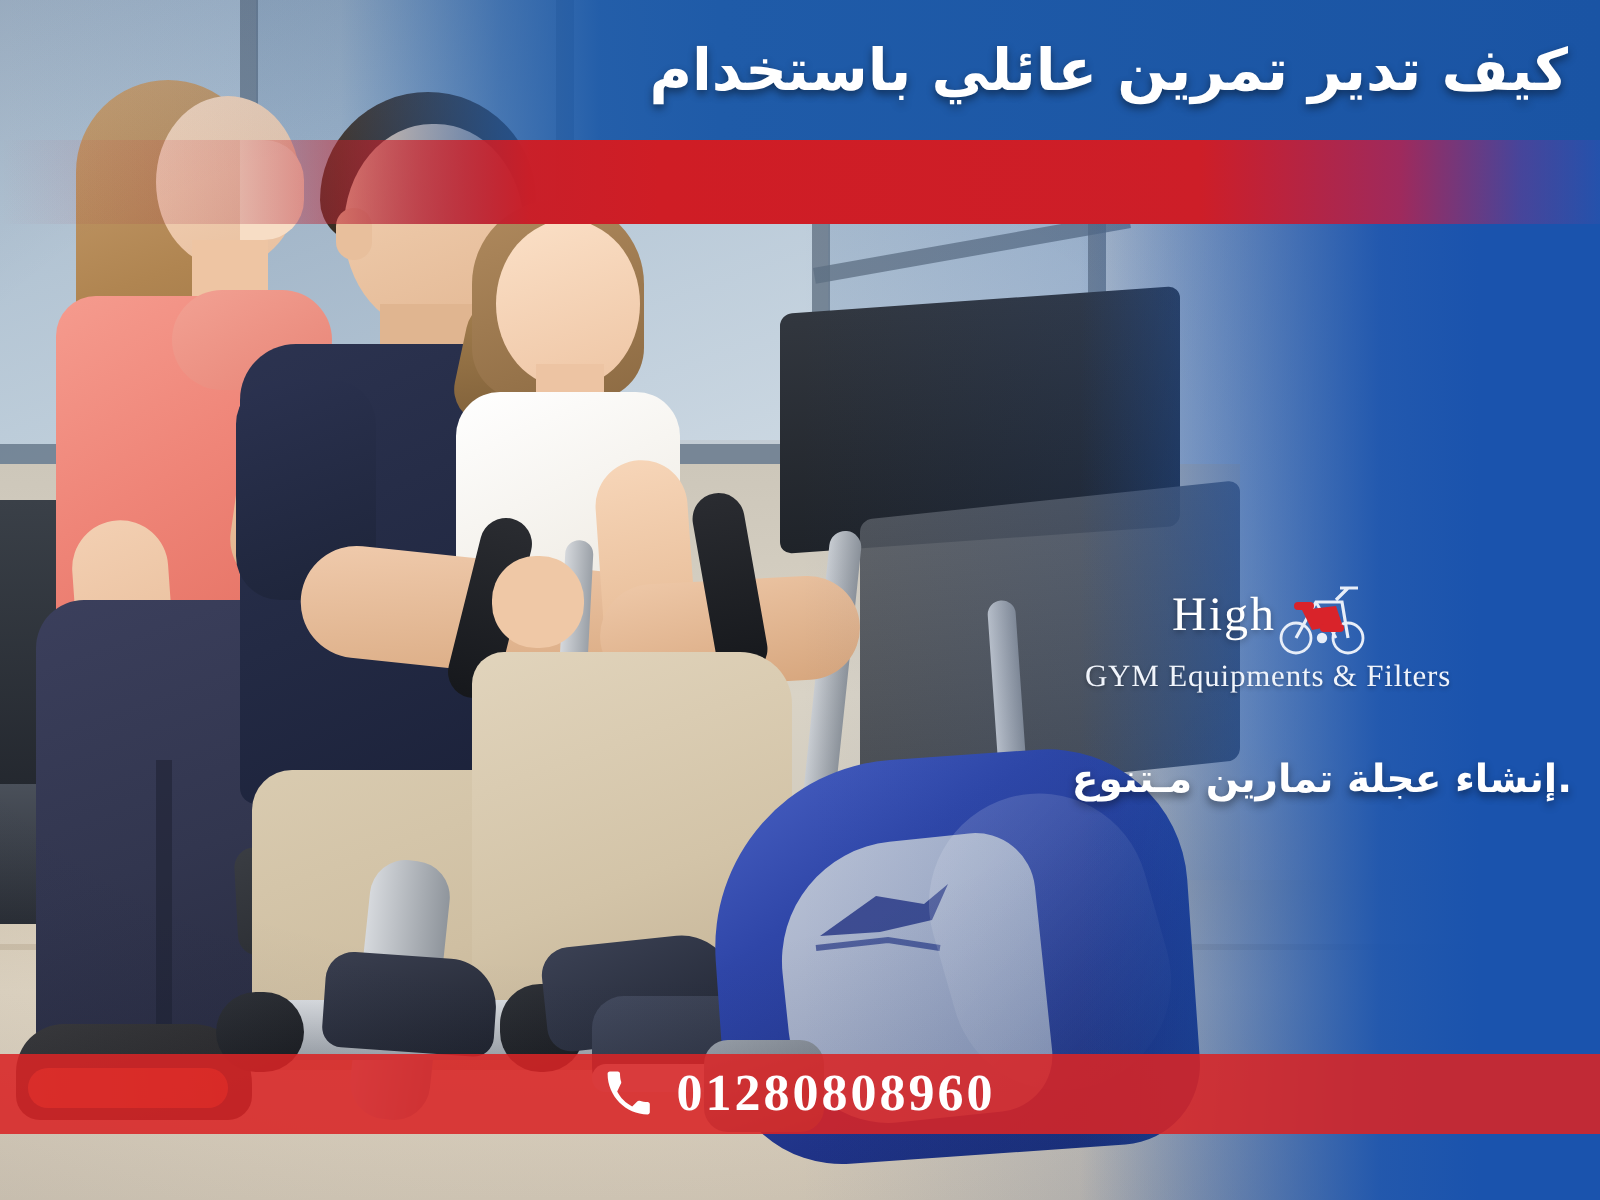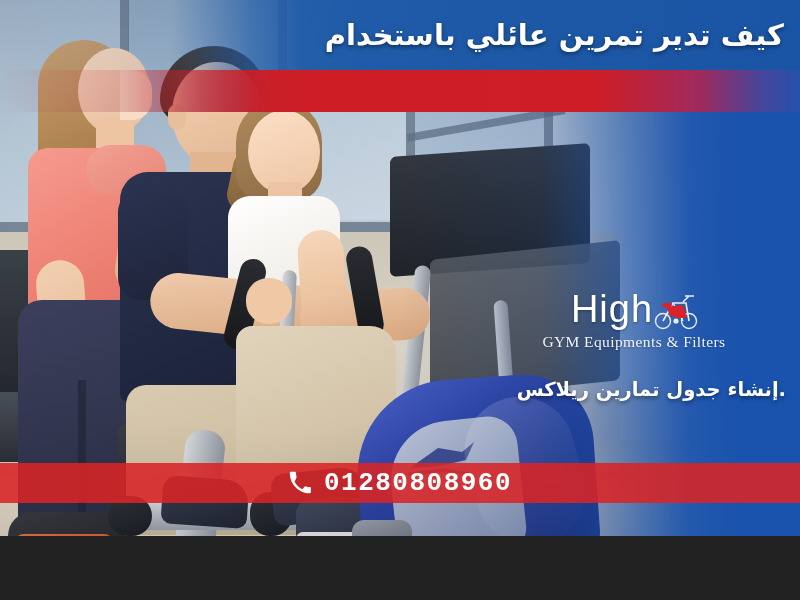--- a/index.html
+++ b/index.html
@@ -1,20 +1,20 @@
 <!DOCTYPE html>
 <html><head>
 <meta charset="utf-8">
 <style>
   html,body{margin:0;padding:0;background:#222;}
   body{font-family:"DejaVu Sans","Liberation Sans",sans-serif;}
 
   #ad{
     position:relative;
-    width:800px;height:536px;
+    width:800px;height:600px;
     overflow:hidden;
     background:#cfd6dc;
   }
 
   
   .photo{position:absolute;inset:0;overflow:hidden;}
 
   
   .bg-wall{
     position:absolute;left:0;top:0;width:800px;height:600px;
@@ -199,22 +199,22 @@
   }
   .hl-line1{font-size:29px;line-height:46px;letter-spacing:0px;}
   .hl-line2{font-size:34px;line-height:48px;}
 
   
   .logo{
     position:absolute;right:16px;top:288px;width:300px;text-align:center;
   }
   .logo-word{
     display:flex;align-items:center;justify-content:center;gap:2px;
-    color:#ffffff;font-size:38px;letter-spacing:1px;
-    font-family:Liberation Sans, sans-serif;
+    color:#ffffff;font-size:24px;letter-spacing:1px;
+    font-family:Liberation Serif, serif;
     text-shadow:0 1px 3px rgba(0,0,0,.35);
   }
   .logo-bike{width:46px;height:40px;display:inline-block;margin:0 -2px;}
   .logo-tag{
     margin-top:2px;color:#f0f4fb;font-size:15.5px;letter-spacing:.4px;
     font-family:"Liberation Serif","DejaVu Serif",serif;
     text-shadow:0 1px 2px rgba(0,0,0,.3);
   }
 
   
@@ -232,21 +232,21 @@
 
   
   .phone-bar{
     position:absolute;left:0;bottom:33px;width:800px;height:40px;
     background:rgba(216,36,38,.88);
     display:flex;align-items:center;justify-content:center;gap:12px;
   }
   .phone-icon{width:24px;height:24px;flex:0 0 auto;}
   .phone-num{
     color:#ffffff;font-size:26px;font-weight:bold;letter-spacing:1.5px;
-    font-family:Liberation Mono, monospace;
+    font-family:Liberation Serif, serif;
   }
 </style>
 </head>
 <body>
 
 <div id="ad">
 
   <div class="photo">
     <div class="bg-wall"></div>
 
@@ -363,21 +363,21 @@
         <rect x="9" y="13" width="10" height="4" rx="2" fill="#d9232a"></rect>
         <rect x="22" y="24" width="12" height="4" rx="2" fill="#d9232a"></rect>
 
         <circle cx="23" cy="31" r="2.6" fill="#e8eef8"></circle>
       </svg>
     </div>
     <div class="logo-tag">GYM Equipments &amp; Filters</div>
   </div>
 
   <div class="bullets">
-    <div class="bullet">.إنشاء جدول تمارين ريلاكس</div>
+    <div class="bullet">.إنشاء عجلة تمارين مـتنوع</div>
   </div>
 
   <div class="phone-bar">
     <svg class="phone-icon" viewBox="0 0 24 24">
       <path fill="#ffffff" d="M6.6 10.8c1.6 3.2 4.3 5.8 7.5 7.4l2.5-2.5c.3-.3.8-.4 1.2-.3 1.2.4 2.6.6 4 .6.6 0 1.1.5 1.1 1.1v4c0 .6-.5 1.1-1.1 1.1C10.9 22.2 1.8 13.1 1.8 1.9 1.8 1.3 2.3.8 2.9.8h4C7.5.8 8 1.3 8 1.9c0 1.4.2 2.8.6 4 .1.4 0 .9-.3 1.2L6.6 10.8z"></path>
     </svg>
     <span class="phone-num">01280808960</span>
   </div>
 
 </div>

